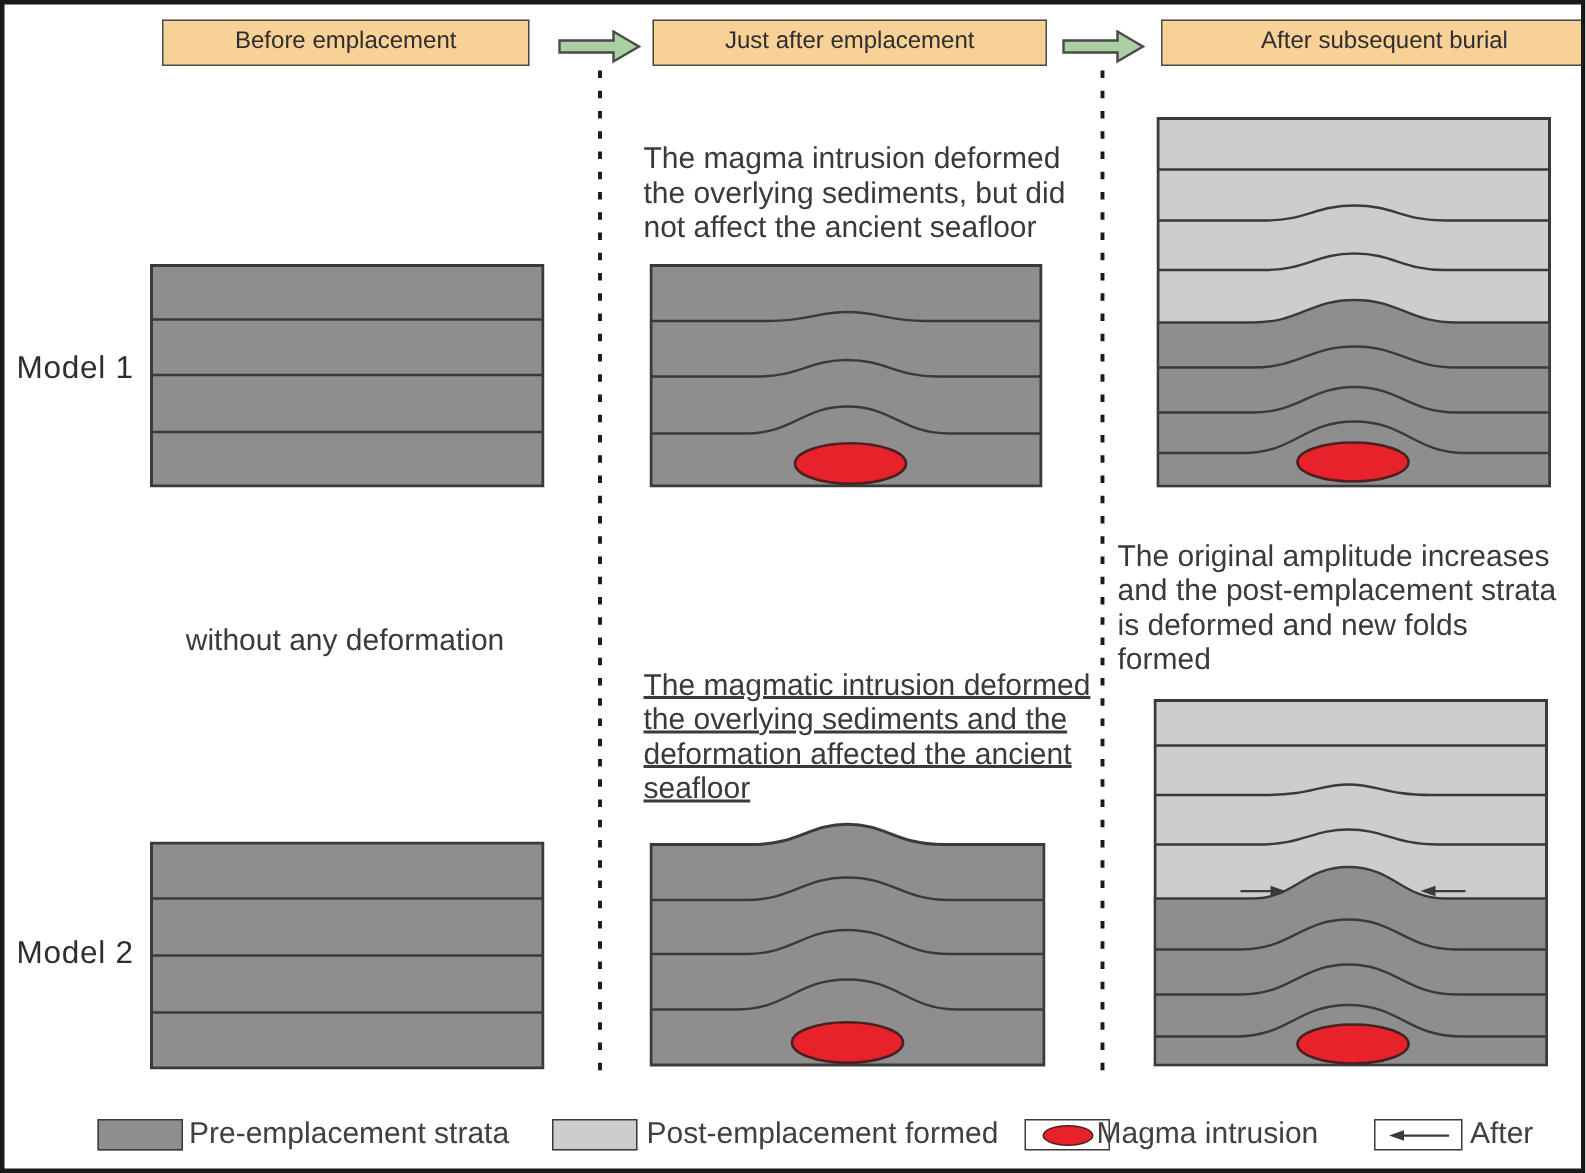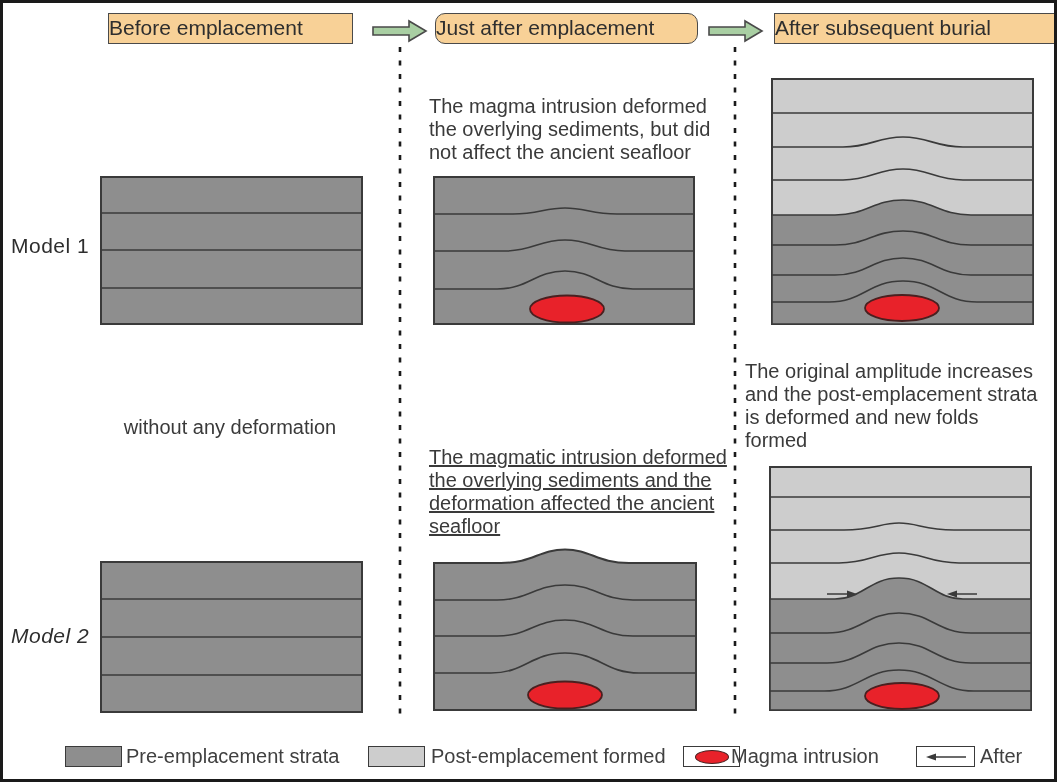--- a/index.html
+++ b/index.html
@@ -14,22 +14,23 @@
     color: var(--text, #333);
     overflow: hidden;
   }
   .abs { position: absolute; }
   .header-box {
     position: absolute;
     top: 10px;
     height: 31px;
     background: var(--header-bg, #f8d197);
     border: 1.6px solid var(--header-border, #4a4a4a);
-    font-size: 21px;
+    font-size: 16px;
     line-height: 28px;
+    text-align: center;
     color: #2e2e2e;
   }
   .model-label {
     position: absolute;
     font-size: 21px;
     color: #2e2e2e;
     letter-spacing: 0.5px;
   }
   .note {
     position: absolute;
@@ -80,28 +81,28 @@
 
   <svg class="abs" style="left:0;top:0;" width="1051" height="776">
     <line class="dash" x1="397" y1="44" x2="397" y2="716"></line>
     <line class="dash" x1="732" y1="44" x2="732" y2="716"></line>
   </svg>
 
   <div class="header-box" style="left:105px;width:245px;">Before emplacement</div>
   <svg class="abs" style="left:369px;top:16px;" width="56" height="24" viewBox="0 0 56 24">
     <polygon class="garrow" points="1,8 37,8 37,2 54,12 37,22 37,16 1,16"></polygon>
   </svg>
-  <div class="header-box" style="left:432px;width:263px;border-radius:10px;">Just after emplacement</div>
+  <div class="header-box" style="left:432px;width:263px;">Just after emplacement</div>
   <svg class="abs" style="left:705px;top:16px;" width="56" height="24" viewBox="0 0 56 24">
     <polygon class="garrow" points="1,8 37,8 37,2 54,12 37,22 37,16 1,16"></polygon>
   </svg>
   <div class="header-box" style="left:771px;width:298px;">After subsequent burial</div>
 
   <div class="model-label" style="left:8px;top:231px;">Model 1</div>
-  <div class="model-label" style="left:8px;top:621px;font-style:italic;">Model 2</div>
+  <div class="model-label" style="left:8px;top:621px;">Model 2</div>
 
   <div class="note" style="left:426px;top:92px;width:300px;">The magma intrusion deformed
 the overlying sediments, but did
 not affect the ancient seafloor</div>
   <div class="note center" style="left:57px;top:413px;width:340px;">without any deformation</div>
   <div class="note" style="left:426px;top:443px;width:310px;text-decoration:underline;">The magmatic intrusion deformed
 the overlying sediments and the
 deformation affected the ancient
 seafloor</div>
   <div class="note" style="left:742px;top:357px;width:300px;">The original amplitude increases

